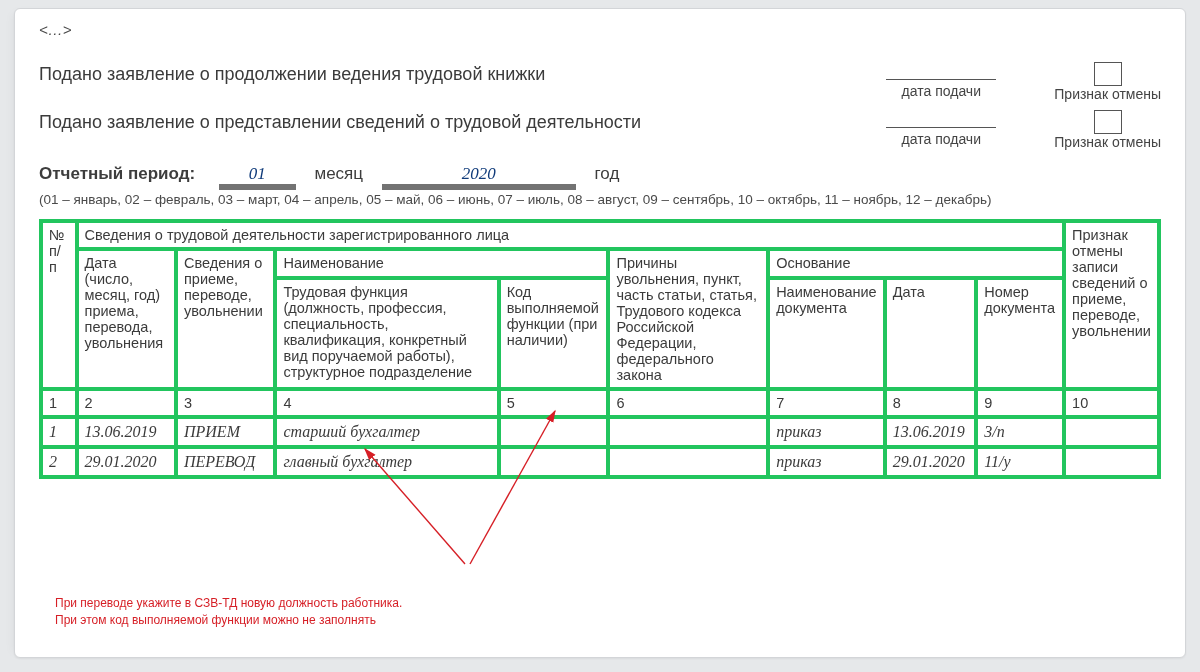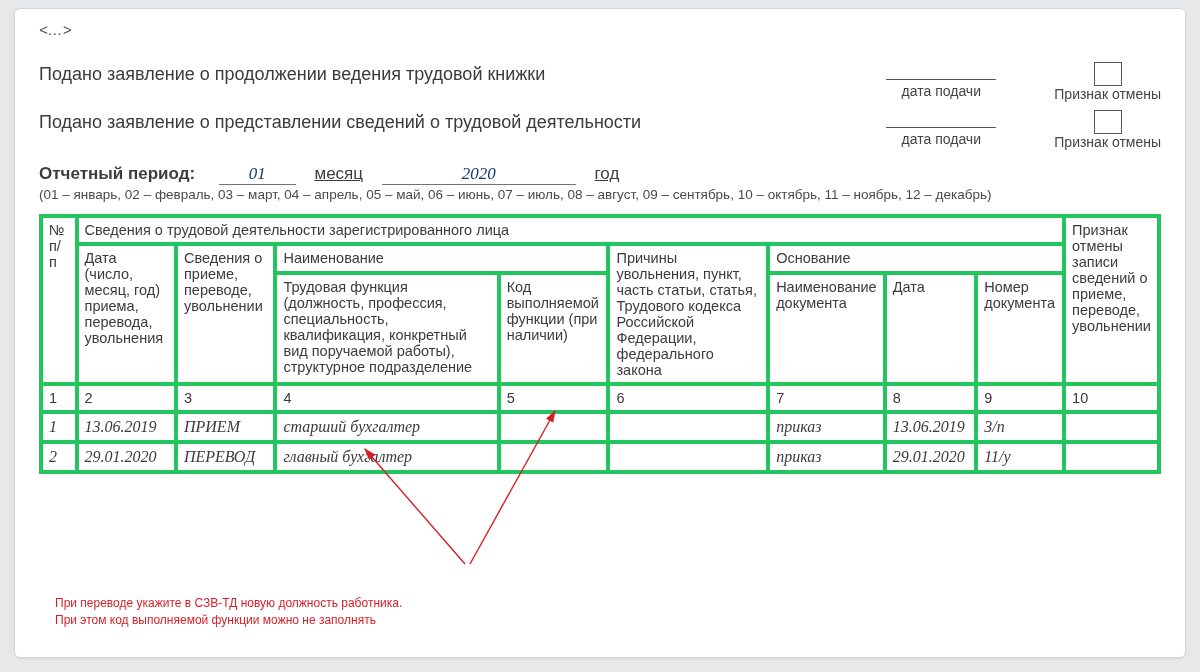--- a/index.html
+++ b/index.html
@@ -26,22 +26,22 @@
   .state-text { font-size: 18px; color:#3b3b3b; flex: 0 0 640px; line-height: 1.4;}
   .side-block { display:flex; gap:58px; margin-left:auto;}
   .slot { text-align:center; }
   .slot .line { width: 110px; border-bottom: 1px solid #555; height: 18px;}
   .slot .cap  { font-size: 14px; color:#444; margin-top:3px;}
   .chkwrap { text-align:center;}
   .chk { width: 28px; height: 24px; border:1px solid #555; margin: 0 auto;}
   .chkwrap .cap {font-size:14px; color:#444; }
   .period { margin-top: 14px; font-size: 17px; }
   .period b { font-weight: bold;}
-  .period .val { display:inline-block; min-width:60px; border-bottom:1px solid #737373; text-align:center; font-style:italic; font-family:Georgia,"Times New Roman",serif; color:#103b7a; font-size:17px; padding:0 30px;}
-  .period .mid { margin: 0 14px; text-decoration: underline;}
+  .period .val { display:inline-block; min-width:60px; border-bottom:6px solid #737373; text-align:center; font-style:italic; font-family:Georgia,"Times New Roman",serif; color:#103b7a; font-size:17px; padding:0 30px;}
+  .period .mid { margin: 0 14px;}
   .period-note { font-size:13.5px; color:#4a4a4a; margin-top:2px;}
   table.grid { width: 100%; border-collapse: collapse; margin-top: 12px; font-size: 14.5px;}
   table.grid th, table.grid td { border:4px solid #22c55e; padding: 4px 6px; text-align:left; vertical-align: top; color:#3b3b3b;}
   table.grid th { font-weight: normal; }
   .numcol { width:36px;}
   .w-date { width: 100px;}
   .w-info { width: 100px;}
   .w-func { width: 235px;}
   .w-code { width: 110px;}
   .w-cause{ width: 165px;}

